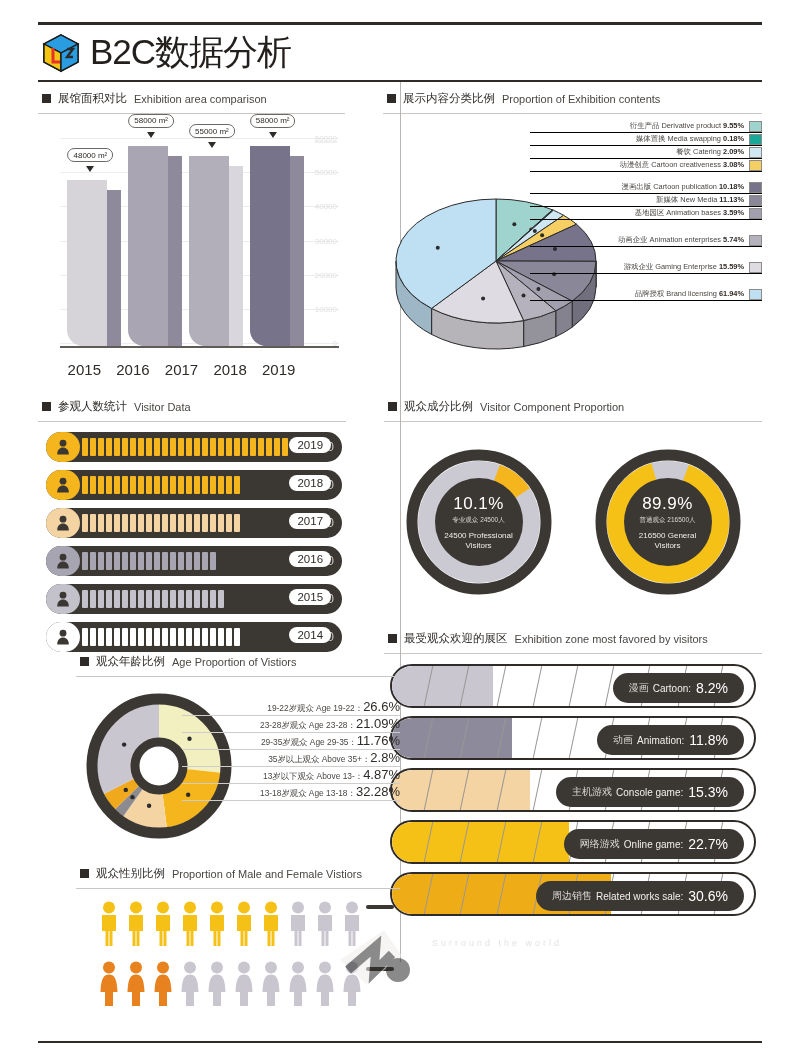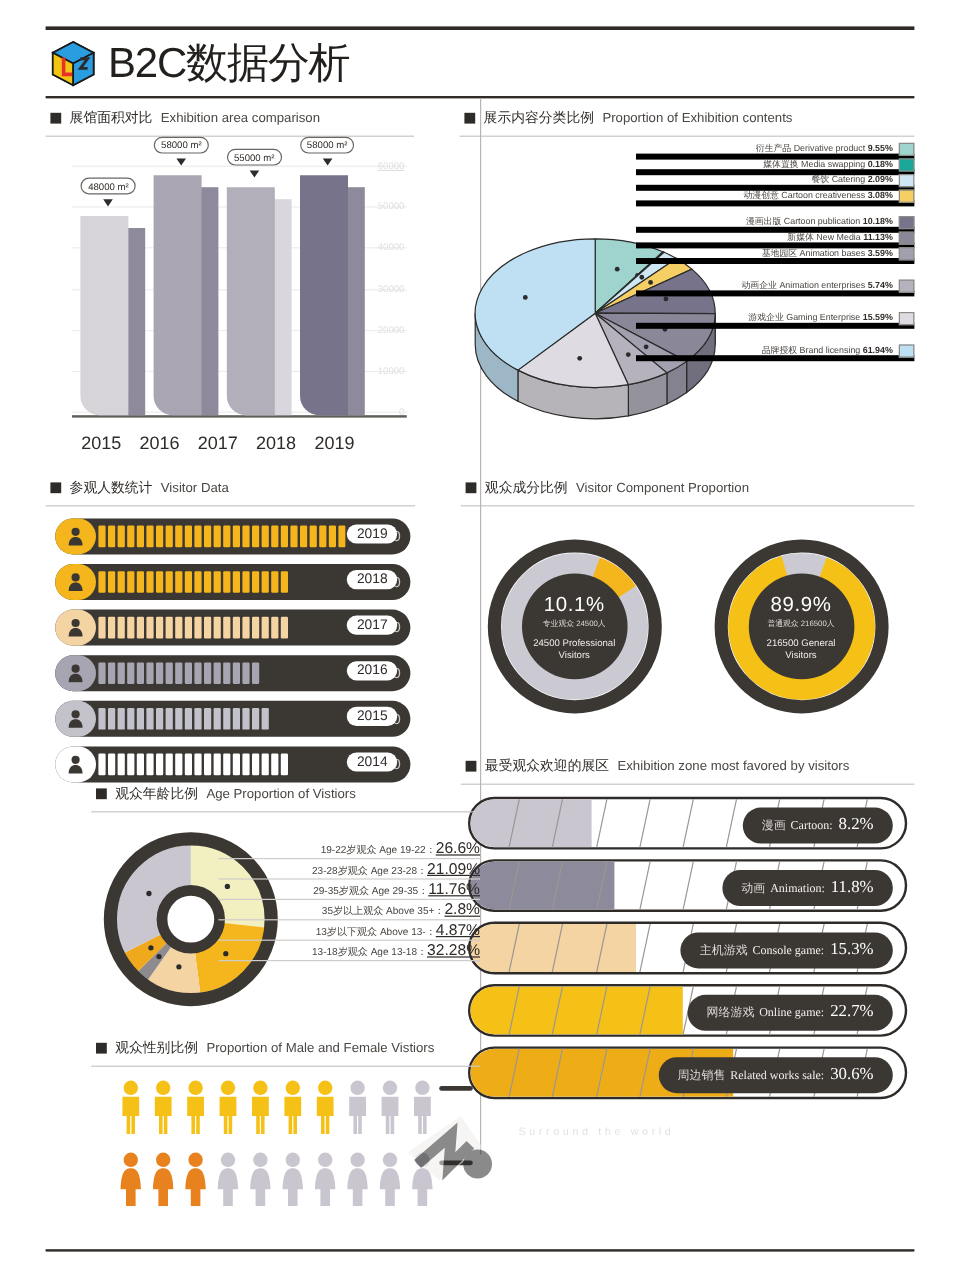--- a/index.html
+++ b/index.html
@@ -53,21 +53,21 @@
                width: 0; height: 0; border-left: 4px solid transparent;
                border-right: 4px solid transparent; border-top: 6px solid #2f2b28; }
   .xlabels { position: absolute; left: 22px; right: 42px; bottom: 2px; display: flex;
              justify-content: space-around; }
   .xlabel { width: 46px; text-align: center; font-size: 15px; color: #2f2b28; font-weight: 400; }
 
   
   .piewrap { position: relative; height: 262px; }
   .legend { position: absolute; right: 0; top: 6px; width: 232px; }
   .legend-row { display: flex; align-items: center; justify-content: flex-end; gap: 0;
-                height: 13px; border-bottom: 5px solid #000000; margin-bottom: 0px; }
+                height: 13px; border-bottom: 1px solid #000000; margin-bottom: 0px; }
   .legend-text { font-size: 7.4px; color: #4a4642; white-space: nowrap; text-align: right;
                  flex: 1; padding-right: 5px; }
   .legend-text b { font-weight: 700; color: #2f2b28; font-size:7.4px;}
   .legend-sw { width: 13px; height: 11px; border: 1px solid #8d8a87; flex: 0 0 13px; }
   .spacer-s { height: 9px; }
   .spacer-m { height: 14px; }
 
   
   .vlist { padding: 10px 4px 6px 8px; }
   .vrow { position: relative; height: 30px; margin-bottom: 8px; background: #3b3733;
@@ -91,40 +91,40 @@
                   color: #fff; text-align: center; }
   .dpct { font-size: 17px; font-weight: 400; letter-spacing: .5px; }
   .dcn { font-size: 6.5px; color: #ddd9d6; margin-top: 2px; }
   .den { font-size: 8px; color: #efece9; margin-top: 6px; line-height: 1.25; }
 
   
   .agewrap { position: relative; height: 180px; }
   .age-labels { position: absolute; right: 0; top: 22px; width: 218px; }
   .age-row { border-bottom: 1px solid #cfcdcb; text-align: right; padding-bottom: 1px;
              font-size: 8.4px; color: #4a4642; white-space: nowrap; }
-  .age-row .big { font-size: 13px; color: #2f2b28; font-weight: 400; text-decoration: underline; }
+  .age-row .big { font-size: 13px; color: #2f2b28; font-weight: 400; }
 
   
   .genderwrap { position: relative; height: 120px; padding-top: 10px; }
   .grow { display: flex; align-items: flex-end; gap: 5px; padding-left: 22px; height: 52px; }
   .badge { position: absolute; right: 6px; text-align: center; }
   .badge-t { font-size: 11px; font-weight: 700; color: #2f2b28; letter-spacing: .5px; }
   .badge-p { background: #3b3733; color: #fff; border-radius: 12px; font-size: 13px;
              padding: 2px 14px; margin-top: 2px; }
 
   
   .zones { padding: 10px 6px 0 6px; }
   .zone { position: relative; height: 44px; margin-bottom: 8px; border: 2px solid #2f2b28;
           border-radius: 22px; background: #fff; overflow: hidden; }
   .zone-fill { position: absolute; left: 0; top: 0; bottom: 0; }
   .zone-seg { position: absolute; top: -8px; bottom: -8px; width: 1px; background: #9a9794;
               transform: rotate(12deg); }
   .zone-pill { position: absolute; right: 10px; top: 7px; height: 30px; background: #3b3733;
                border-radius: 15px; display: flex; align-items: center; justify-content: center;
-               padding: 0 16px; color: #fff; white-space: nowrap; font-family: Liberation Serif, serif; }
+               padding: 0 16px; color: #fff; white-space: nowrap; }
   .zone-cn { font-size: 10px; color: #ddd9d6; }
   .zone-en { font-size: 10px; color: #f2efec; margin-left: 4px; }
   .zone-pc { font-size: 14px; color: #fff; margin-left: 5px; }
 
   .footer-rule { position: absolute; left: 38px; right: 38px; bottom: 18px; height: 2px;
                  background: #2f2b28; }
 
   
   .wm { position: absolute; left: 340px; bottom: 55px; width: 230px; height: 80px;
         opacity: .55; pointer-events: none; }

